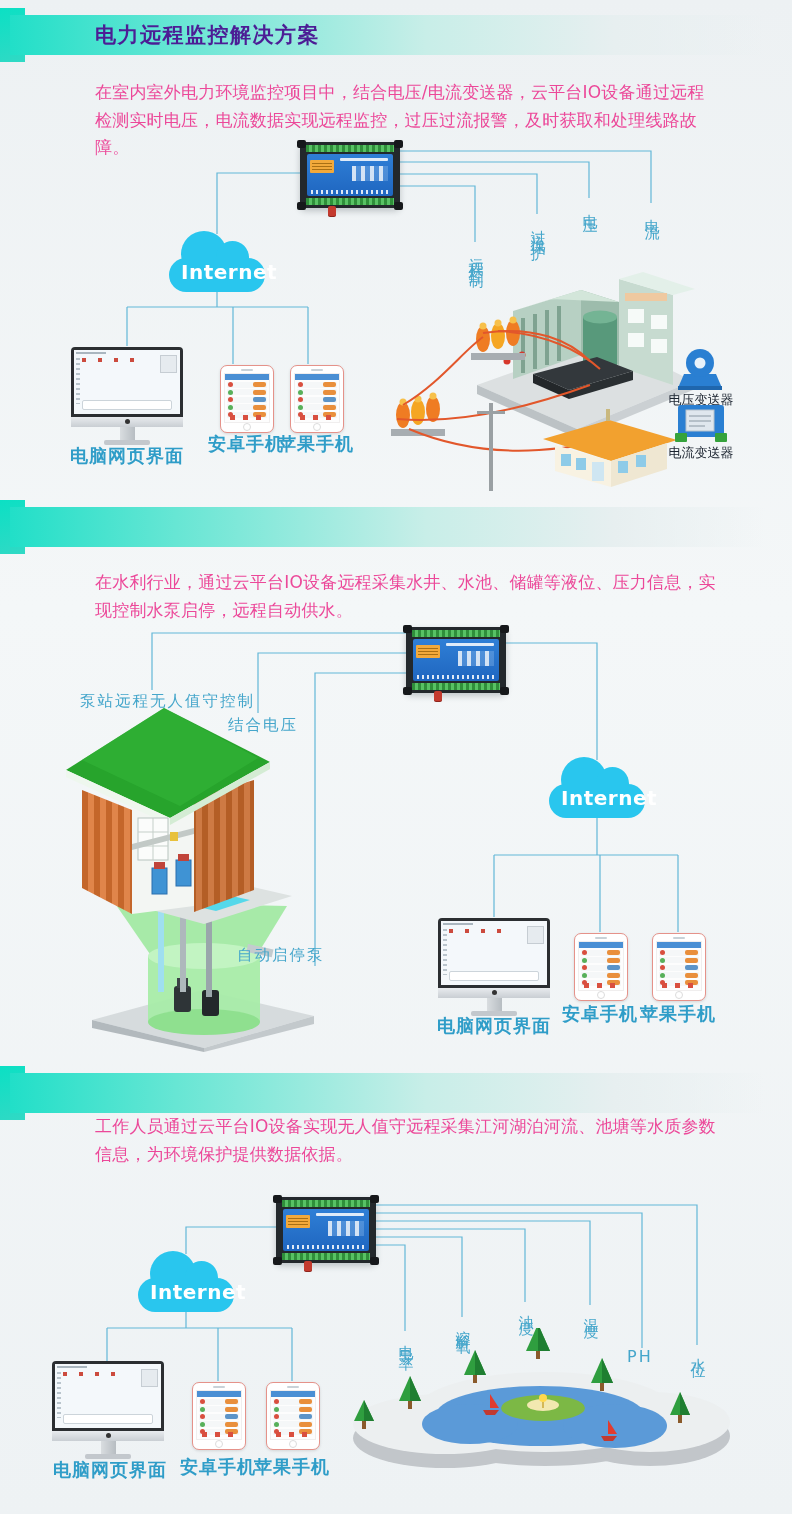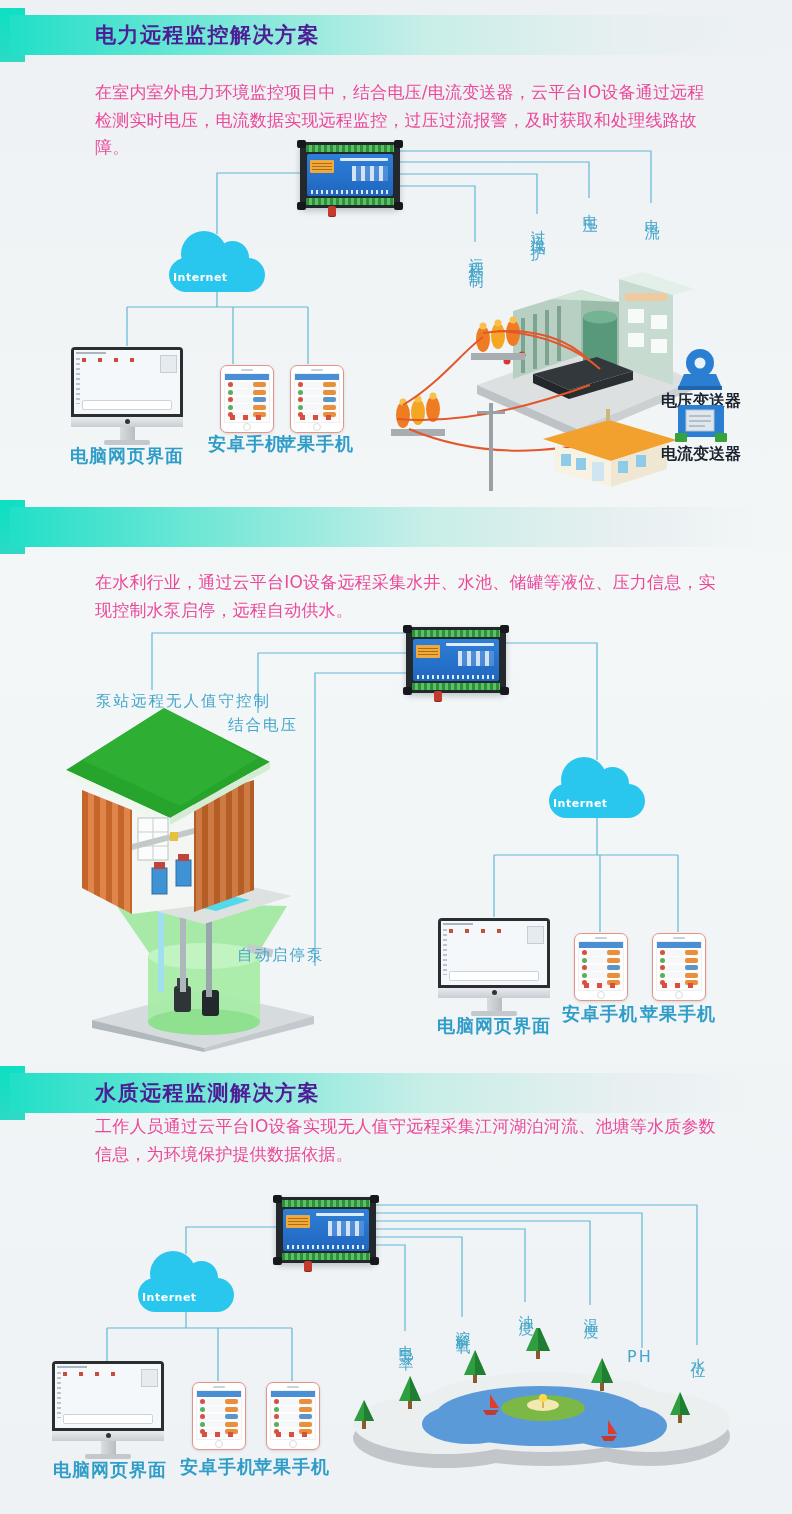--- a/index.html
+++ b/index.html
@@ -21,22 +21,22 @@
     color:#ec4899;letter-spacing:.2px}
   
   .conn{position:absolute;pointer-events:none}
   .conn path{fill:none;stroke:#63b7d8;stroke-width:1.2}
   
   .vlabel{position:absolute;writing-mode:vertical-rl;text-orientation:upright;
     color:#45a6cb;font-size:15px;letter-spacing:5px;white-space:nowrap}
   .hlabel{position:absolute;color:#45a6cb;font-size:15.5px;letter-spacing:2px;white-space:nowrap}
   .tlabel{position:absolute;transform:translateX(-50%);color:#2f9dc8;font-size:18px;
     font-weight:700;letter-spacing:1px;white-space:nowrap}
-  .xlabel{position:absolute;transform:translateX(-50%);color:#19222e;font-size:16px;
-    font-weight:700;white-space:nowrap}
+  .xlabel{position:absolute;transform:translateX(-50%);color:#19222e;font-size:13px;
+    font-weight:400;white-space:nowrap}
   
   .plc{position:absolute;width:100px;height:66px;background:#23282c;border-radius:5px;
     box-shadow:0 3px 6px rgba(40,50,60,.25)}
   .plc .ear{position:absolute;width:9px;height:8px;background:#16181b;border-radius:2px}
   .plc .e1{left:-3px;top:-2px}.plc .e2{right:-3px;top:-2px}
   .plc .e3{left:-3px;bottom:-2px}.plc .e4{right:-3px;bottom:-2px}
   .plc .term{position:absolute;left:6px;right:6px;height:7px;
     background:repeating-linear-gradient(90deg,#2f8f3a 0 3px,#58c264 3px 6px)}
   .plc .t-top{top:3px}.plc .t-bot{bottom:3px}
   .plc .panel{position:absolute;left:7px;right:7px;top:12px;bottom:12px;border-radius:2px;
@@ -50,22 +50,22 @@
     background:repeating-linear-gradient(90deg,rgba(255,255,255,.8) 0 4px,rgba(190,220,250,.25) 4px 9px)}
   .plc .prow{position:absolute;left:4px;right:4px;bottom:2px;height:4px;
     background:repeating-linear-gradient(90deg,rgba(255,255,255,.85) 0 2px,transparent 2px 5px)}
   .plc .ant{position:absolute;left:28px;bottom:-8px;width:8px;height:10px;background:#c43a2e;
     border-radius:2px;box-shadow:0 1px 0 #8e241c}
   
   .cloud{position:absolute;width:96px;height:58px}
   .cloud .cb1{position:absolute;left:12px;bottom:15px;width:46px;height:46px;border-radius:50%;background:#29c6ee}
   .cloud .cb2{position:absolute;left:47px;bottom:18px;width:33px;height:33px;border-radius:50%;background:#29c6ee}
   .cloud .cbody{position:absolute;left:0;bottom:0;width:96px;height:34px;border-radius:17px;background:#29c6ee}
-  .cloud .clabel{position:absolute;left:4px;right:0;bottom:8px;text-align:left;color:#fff;
-    font-size:11px;font-weight:600;letter-spacing:.5px}
+  .cloud .clabel{position:absolute;left:12px;right:0;bottom:8px;text-align:left;color:#fff;
+    font-size:20px;font-weight:600;letter-spacing:.5px}
   
   .imac{position:absolute;width:112px}
   .imac .scr{width:106px;height:64px;background:#2b2e31;border-radius:4px 4px 0 0;padding:3px}
   .imac .scr-in{width:106px;height:64px;background:#f4f8fb;position:relative;overflow:hidden}
   .imac .iconrow{position:absolute;left:8px;top:8px;width:62px;height:4px;
     background:repeating-linear-gradient(90deg,#cc4b3e 0 4px,transparent 4px 16px)}
   .imac .menurow{position:absolute;left:2px;top:2px;width:30px;height:2px;background:#aab6bf}
   .imac .sbar{position:absolute;left:2px;top:8px;bottom:10px;width:4px;
     background:repeating-linear-gradient(180deg,#b9c4cc 0 2px,transparent 2px 5px)}
   .imac .rpanel{position:absolute;right:3px;top:5px;width:15px;height:16px;background:#e6ebef;
@@ -335,21 +335,21 @@
     <rect x="100" y="166" width="15" height="26" fill="#3f93d4" stroke="#2b6fae"></rect>
     <rect x="102" y="160" width="11" height="7" fill="#c0443a"></rect>
     <rect x="124" y="158" width="15" height="26" fill="#3f93d4" stroke="#2b6fae"></rect>
     <rect x="126" y="152" width="11" height="7" fill="#c0443a"></rect>
   </g>
   <g>
     <rect x="196" y="242" width="26" height="8" fill="#c3cbcf" transform="rotate(12 196 242)"></rect>
   </g>
 </svg>
 
-<span class="hlabel" style="left:96px;top:691px">泵站远程无人值守控制</span>
+<span class="hlabel" style="left:80px;top:691px">泵站远程无人值守控制</span>
 <span class="hlabel" style="left:228px;top:715px">结合电压</span>
 <span class="hlabel" style="left:237px;top:945px">自动启停泵</span>
 
 <div class="plc" style="left:406px;top:627px">
   <i class="ear e1"></i>
     <i class="ear e2"></i>
   <i class="ear e3"></i>
     <i class="ear e4"></i>
   <div class="term t-top"></div>
   <div class="panel">
@@ -413,21 +413,20 @@
       <i class="pr"></i>
     <u class="pbot"></u>
     </div>
   <i class="hbtn"></i>
 </div>
 <span class="tlabel" style="left:678px;top:1002px">苹果手机</span>
 
 <div class="sec-head" style="top:1066px">
   <div class="accent"></div>
   <div class="hbar"></div>
-  <span class="htitle">水质远程监测解决方案</span>
 </div>
 <p class="desc" style="top:1096px">工作人员通过云平台IO设备实现无人值守远程采集江河湖泊河流、池塘等水质参数信息，为环境保护提供数据依据。</p>
 
 <svg class="conn" style="left:0;top:1185px" width="792" height="329">
   <path d="M276,42 H186 V69"></path>
   <path d="M186,127 V143 M107,143 H292 M107,143 V176 M218,143 V196 M292,143 V196"></path>
   <path d="M376,20 H697 V160"></path>
   <path d="M376,28 H642 V163"></path>
   <path d="M376,36 H590 V120"></path>
   <path d="M376,44 H525 V117"></path>

